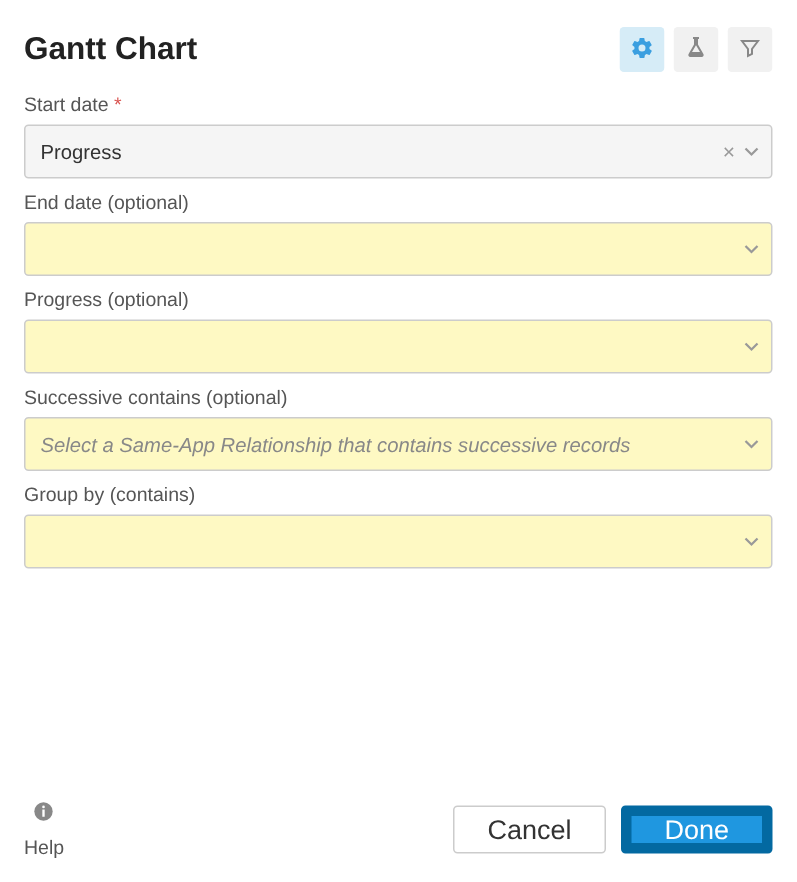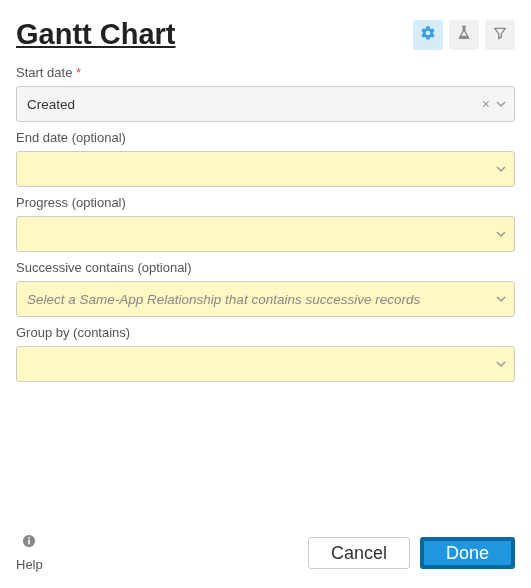--- a/index.html
+++ b/index.html
@@ -1,40 +1,40 @@
 <!DOCTYPE html>
 <html><head>
 <meta charset="utf-8">
 <style>
   * { box-sizing: border-box; margin: 0; padding: 0; }
   html, body { width: 531px; height: 588px; font-family: Arial, Helvetica, sans-serif; color: #333; background: #fff; }
   .wrap { padding: 18px 16px 16px 16px; display: flex; flex-direction: column; height: 100%; }
   .header { display: flex; align-items: center; justify-content: space-between; margin-bottom: 14px; }
-  .title { font-size: 29px; font-weight: 700; color: #222; text-decoration: underline; }
+  .title { font-size: 21px; font-weight: 700; color: #222; }
   .actions { display: flex; gap: 6px; }
   .icon-btn { width: 30px; height: 30px; border: 1px solid transparent; border-radius: 3px; background: #f1f1f1; display: flex; align-items: center; justify-content: center; cursor: pointer; }
   .icon-btn.active { background: #d6ecf7; }
   .icon-btn svg { width: 16px; height: 16px; }
   .field { margin-bottom: 8px; }
   .field-label { font-size: 13px; color: #555; margin-bottom: 6px; display: block; }
   .req { color: #d9534f; }
   .select { position: relative; width: 100%; height: 36px; border: 1px solid #ccc; border-radius: 3px; background: #fef9c3; display: flex; align-items: center; padding: 0 40px 0 10px; font-size: 13.5px; cursor: pointer; }
   .select.filled { background: #f5f5f5; }
   .select .value { color: #333; flex: 1; overflow: hidden; white-space: nowrap; text-overflow: ellipsis; }
   .select .placeholder { color: #888; font-style: italic; flex: 1; }
   .select .clear { position: absolute; right: 24px; top: 50%; transform: translateY(-50%); color: #999; font-size: 14px; line-height: 1; cursor: pointer; }
   .select .caret { position: absolute; right: 8px; top: 50%; transform: translateY(-50%); color: #999; }
   .caret svg { width: 10px; height: 10px; display: block; }
   .footer { margin-top: auto; display: flex; align-items: center; justify-content: space-between; padding-top: 10px; }
   .help { display: flex; align-items: center; gap: 6px; font-size: 13px; color: #555; cursor: pointer; flex-direction: column; }
   .help svg { width: 14px; height: 14px; }
   .buttons { display: flex; gap: 10px; }
   .btn { height: 32px; padding: 0 22px; border-radius: 3px; font-size: 18px; cursor: pointer; display: flex; align-items: center; justify-content: center; }
   .btn-secondary { background: #fff; border: 1px solid #ccc; color: #333; }
-  .btn-primary { background: #1f97e0; border: 4px solid #0369a1; color: #fff; }
+  .btn-primary { background: #1f97e0; border: 7px solid #0369a1; color: #fff; }
 </style>
 </head>
 <body>
 
 <div class="wrap">
   <div class="header">
     <h1 class="title">Gantt Chart</h1>
     <div class="actions">
       <button class="icon-btn active" aria-label="Settings">
         <span>
@@ -56,21 +56,21 @@
               <path d="M4 5h16l-6 8v5l-4 2v-7L4 5Z"></path>
             </svg>
         </span>
       </button>
     </div>
   </div>
 
   <div class="field">
     <label class="field-label"><span>Start date</span> <span class="req">*</span></label>
     <div class="select filled">
-      <span class="value">Created</span>
+      <span class="value">Progress</span>
       <span class="clear">×</span>
       <span class="caret">
           <svg viewBox="0 0 10 10">
             <path d="M1 3l4 4 4-4" fill="none" stroke="#999" stroke-width="1.5"></path>
           </svg>
         </span>
     </div>
   </div>
 
   <div class="field">

